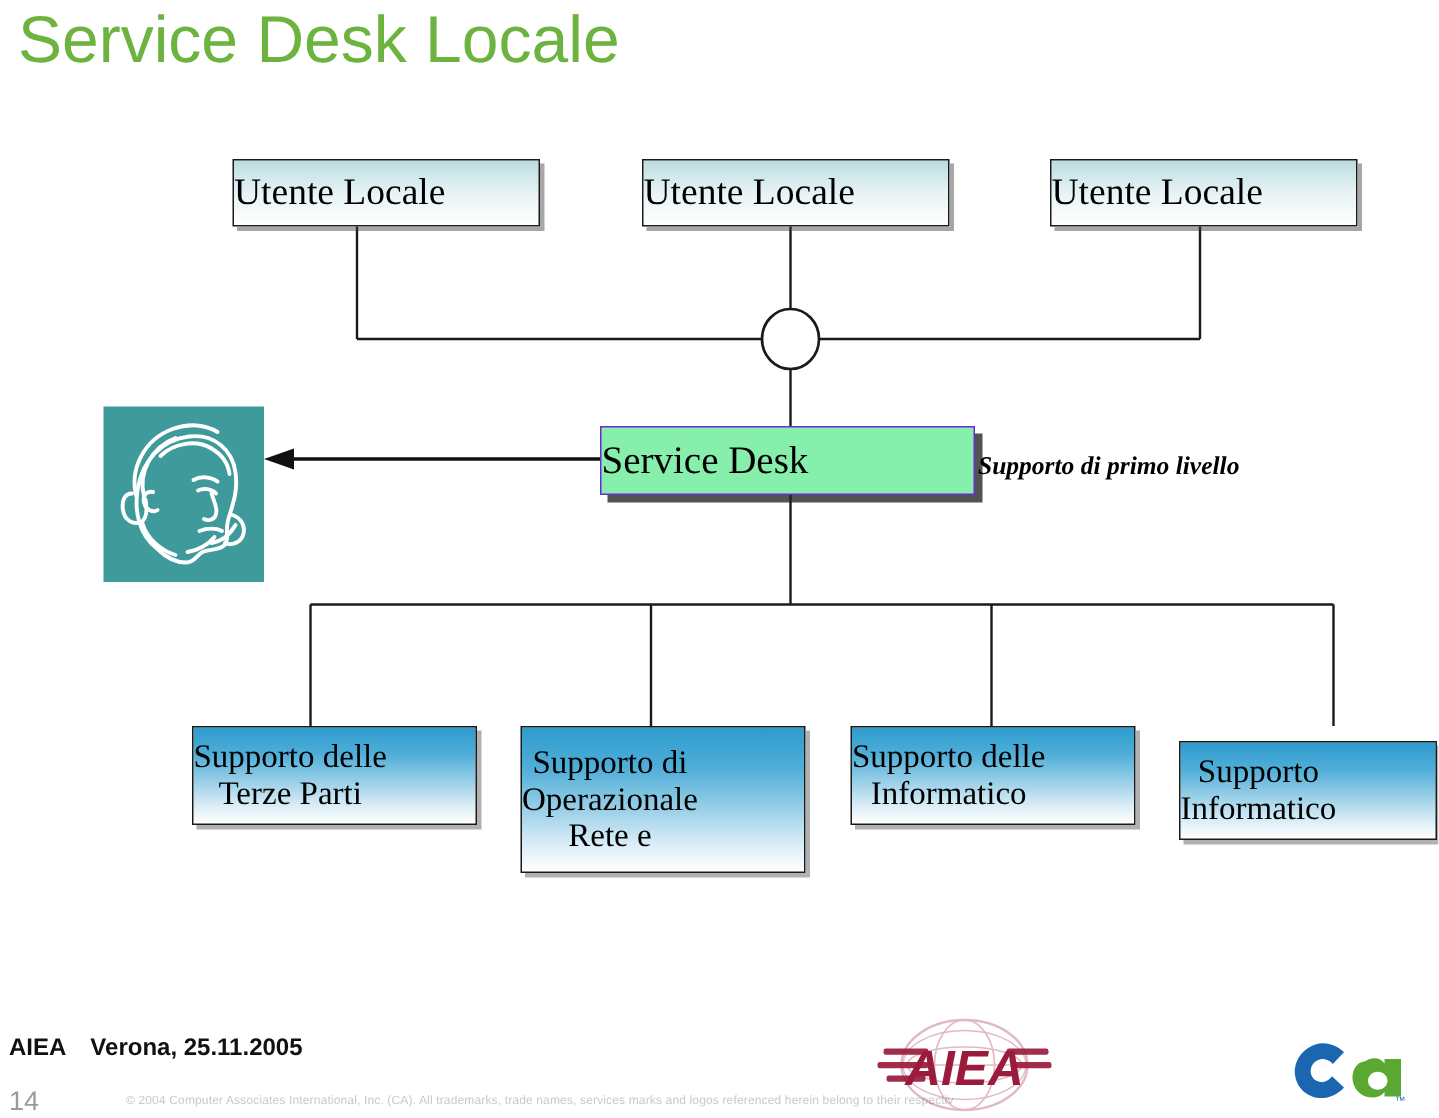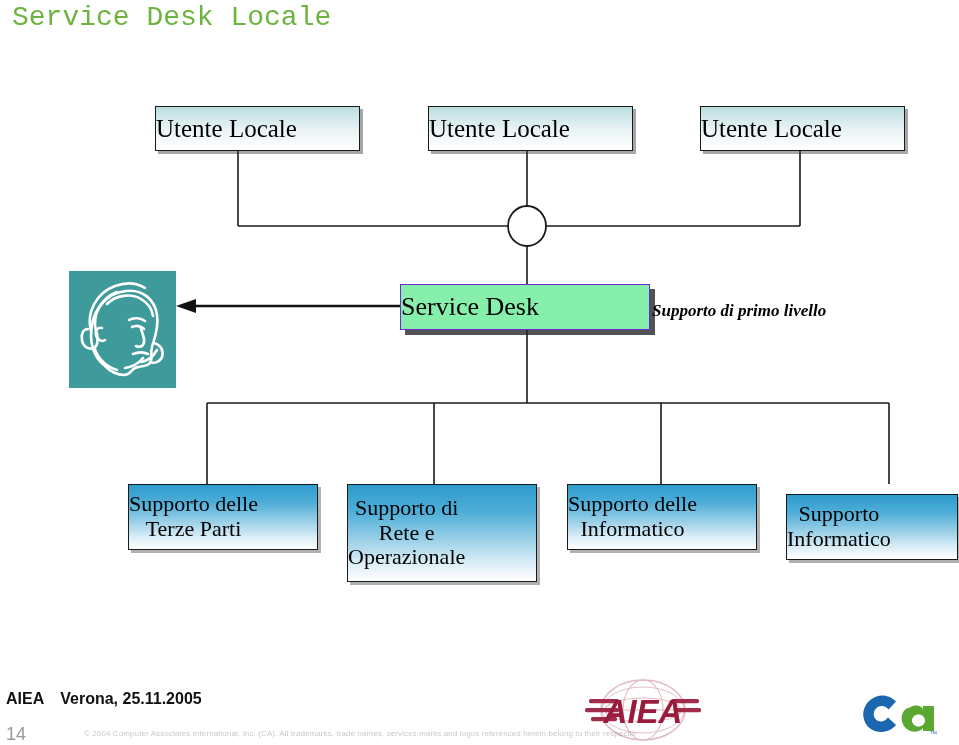--- a/index.html
+++ b/index.html
@@ -16,22 +16,22 @@
     height: 745px;
     background: #ffffff;
     overflow: hidden;
   }
 
   
   #slide-title {
     position: absolute;
     left: 12px;
     top: 2px;
-    font-family: Liberation Mono, monospace;
-    font-size: 28px;
+    font-family: Liberation Sans, sans-serif;
+    font-size: 44px;
     font-weight: 400;
     color: #6CB33F;
     letter-spacing: 0px;
     white-space: nowrap;
     line-height: 1.15;
   }
 
   
   #diagram {
     position: absolute;
@@ -252,22 +252,22 @@
     <div class="node tier-box" style="left:128px; top:484px; width:190px; height:66px;">
       <div>
         <div>Supporto delle</div>
         <div>Terze Parti</div>
       </div>
     </div>
 
     <div class="node tier-box" style="left:347px; top:484px; width:190px; height:98px;">
       <div>
         <div>Supporto di</div>
+        <div>Operazionale</div>
         <div>Rete e</div>
-        <div>Operazionale</div>
       </div>
     </div>
 
     <div class="node tier-box" style="left:567px; top:484px; width:190px; height:66px;">
       <div>
         <div>Supporto delle</div>
         <div>Informatico</div>
       </div>
     </div>
 

